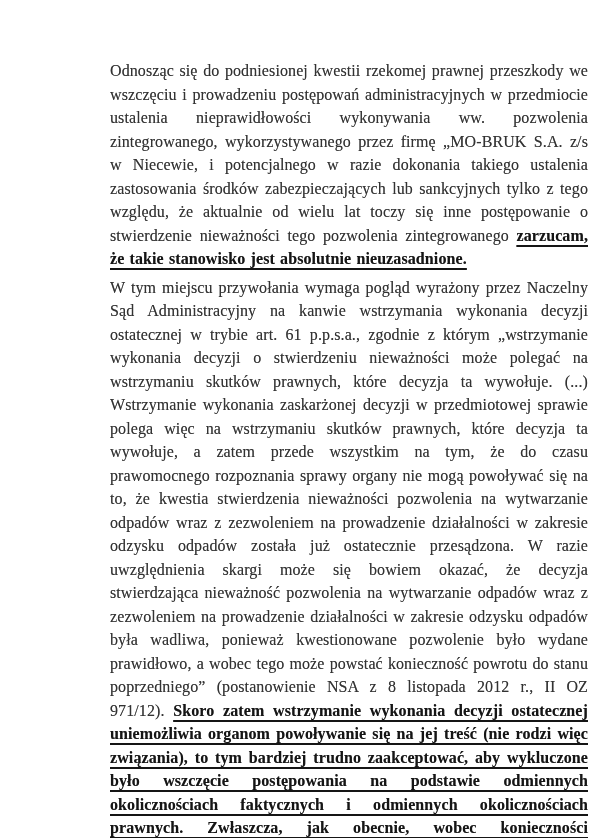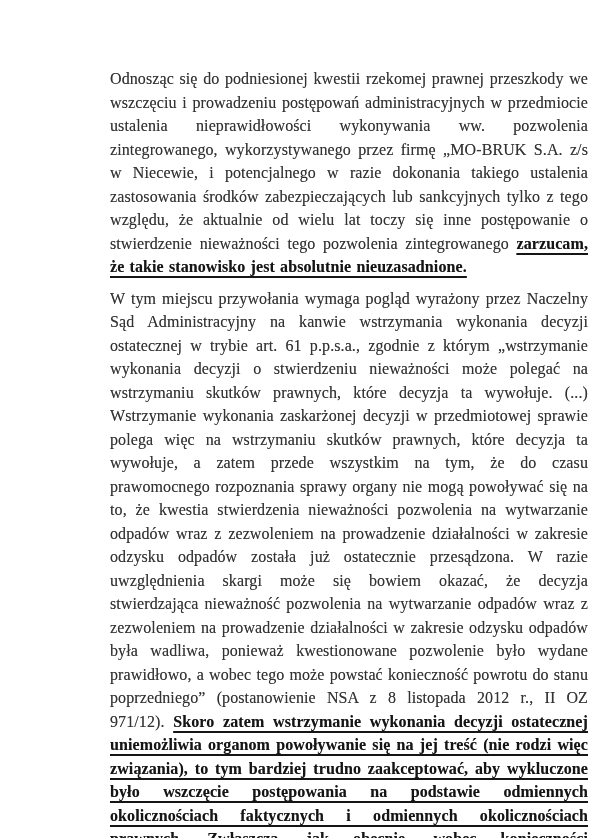--- a/index.html
+++ b/index.html
@@ -31,21 +31,21 @@
     font-size: 16px;
     line-height: 23.5px;
     text-align: justify;
     text-justify: inter-word;
     letter-spacing: 0.1px;
     word-spacing: 1px;
     
     text-shadow: 0 0 0.4px rgba(60,60,60,0.55);
   }
   .para {
-    margin: 8px 0 5px 0;
+    margin: 0 0 5px 0;
   }
   .para:last-child {
     margin-bottom: 0;
   }
   .em {
     font-weight: bold;
     color: #151515;
     text-decoration: underline;
     text-decoration-thickness: 1.8px;
     text-underline-offset: 3.5px;

